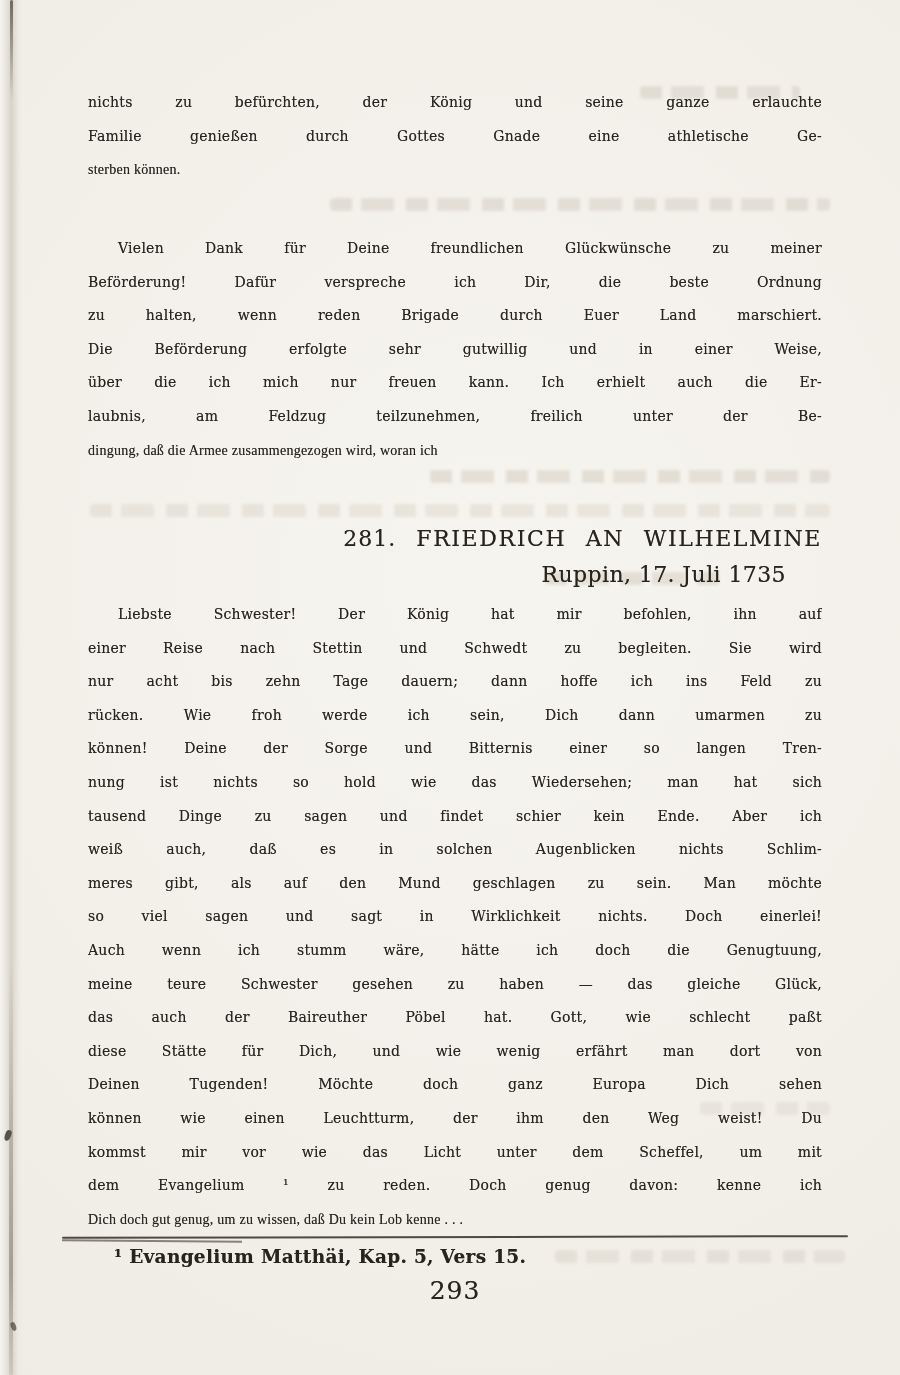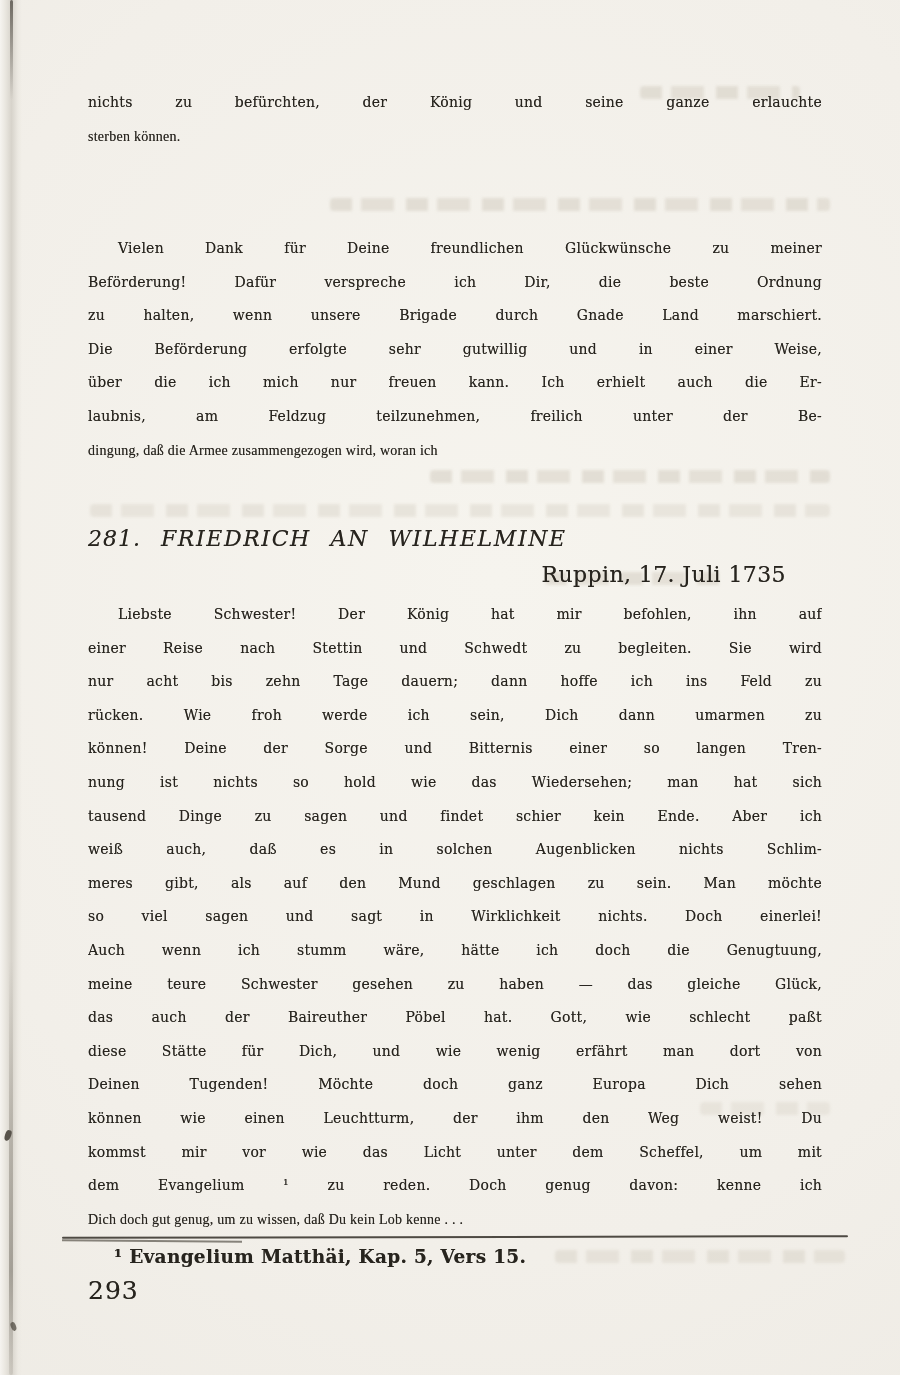--- a/index.html
+++ b/index.html
@@ -43,23 +43,24 @@
     font-size:14px; line-height:33.6px; height:33.6px; overflow:hidden;
     text-align:justify; text-align-last:justify;
     letter-spacing:.25px;
     text-shadow:0 0 .5px rgba(38,35,29,.55);
   }
   .para .line:last-child { text-align-last:left;font-family:Liberation Serif, serif; }
   .indent .line:first-child { text-indent:30px; }
 
   .heading {
     position:absolute; left:88px; top:524px; width:734px;
-    font-style:italic; font-size:22px; line-height:30px;
+    font-size:22px; line-height:30px;
     letter-spacing:1.6px; white-space:nowrap;
     text-shadow:0 0 .5px rgba(38,35,29,.55);
+    text-align:right;
   }
   .heading .num { margin-right:20px; letter-spacing:1px; }
   .heading .title { word-spacing:11px; }
 
   .dateline {
     position:absolute; top:560px; right:114px;
     font-size:22px; line-height:30px; letter-spacing:.4px;
     font-variant-numeric:oldstyle-nums;
     text-shadow:0 0 .5px rgba(38,35,29,.55);
   }
@@ -70,21 +71,21 @@
            background:rgba(88,84,76,.7); transform:rotate(.4deg); }
 
   .footnote {
     position:absolute; left:88px; top:1244px; width:734px;
     font-size:18.5px; line-height:26px; text-indent:26px; letter-spacing:.3px;
     text-shadow:0 0 .4px rgba(38,35,29,.5);
     font-weight:bold;
   }
   .pagenum {
     position:absolute; left:88px; top:1276px; width:734px;
-    text-align:left; font-size:25px; letter-spacing:1px;
+    text-align:center; font-size:25px; letter-spacing:1px;
     font-variant-numeric:oldstyle-nums;
     text-shadow:0 0 .5px rgba(38,35,29,.55);
   }
 </style>
 </head>
 <body>
 
 <div class="page">
 
   <div class="edge"></div>
@@ -96,27 +97,28 @@
   <div class="ghost" style="left:640px; top:86px;  width:160px;"></div>
   <div class="ghost" style="left:330px; top:198px; width:500px;"></div>
   <div class="ghost" style="left:430px; top:470px; width:400px;"></div>
   <div class="ghost" style="left:90px;  top:504px; width:740px; opacity:.4;"></div>
   <div class="ghost" style="left:545px; top:572px; width:180px;"></div>
   <div class="ghost" style="left:700px; top:1102px; width:130px; opacity:.35;"></div>
   <div class="ghost" style="left:555px; top:1250px; width:290px; opacity:.45;"></div>
 
   <div class="textcol para" style="top:86px">
       <div class="line">nichts zu befürchten, der König und seine ganze erlauchte</div>
+      <div class="line">Familie genießen durch Gottes Gnade eine athletische Ge-</div>
       <div class="line">sterben können.</div>
     </div>
 
   <div class="textcol para indent" style="top:232px">
       <div class="line">Vielen Dank für Deine freundlichen Glückwünsche zu meiner</div>
       <div class="line">Beförderung! Dafür verspreche ich Dir, die beste Ordnung</div>
-      <div class="line">zu halten, wenn unsere Brigade durch Gnade Land marschiert.</div>
+      <div class="line">zu halten, wenn reden Brigade durch Euer Land marschiert.</div>
       <div class="line">Die Beförderung erfolgte sehr gutwillig und in einer Weise,</div>
       <div class="line">über die ich mich nur freuen kann. Ich erhielt auch die Er-</div>
       <div class="line">laubnis, am Feldzug teilzunehmen, freilich unter der Be-</div>
       <div class="line">dingung, daß die Armee zusammengezogen wird, woran ich</div>
     </div>
 
   <div class="heading">
     <span class="num">281.</span><span class="title">FRIEDRICH AN WILHELMINE</span>
   </div>
 

